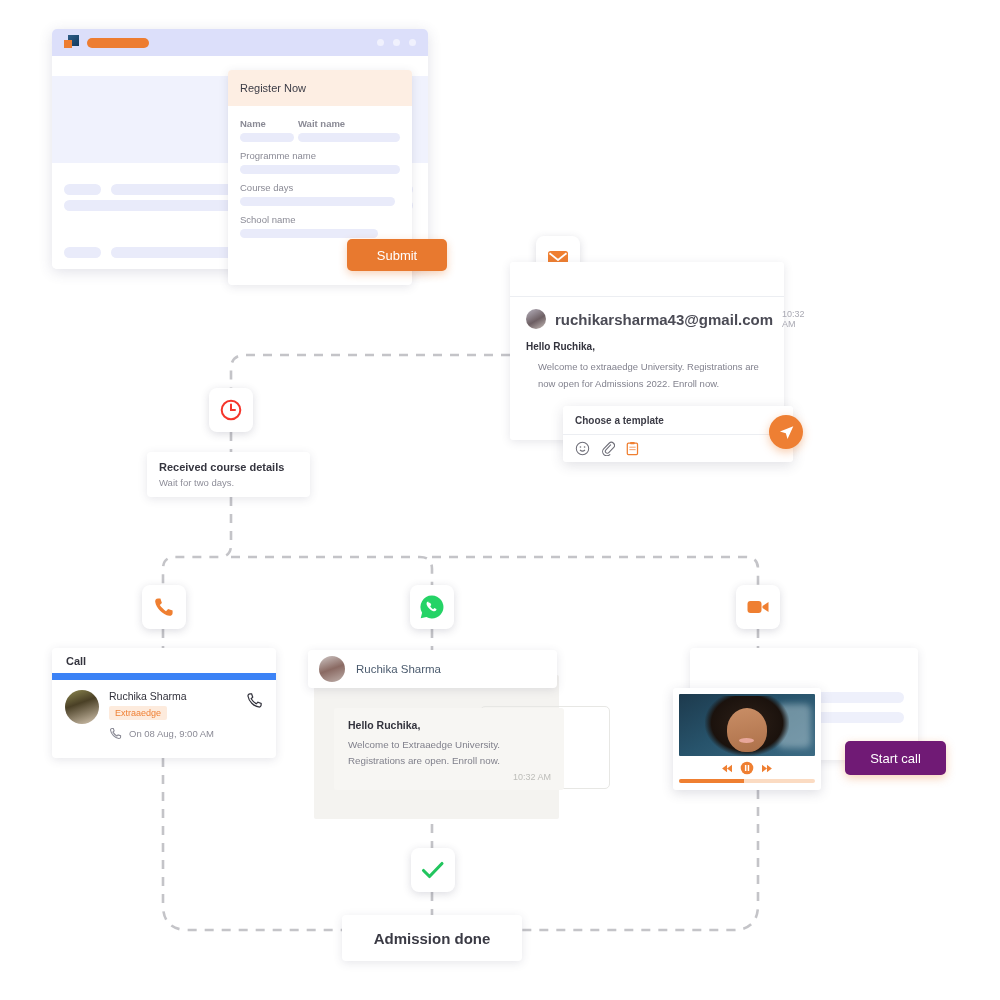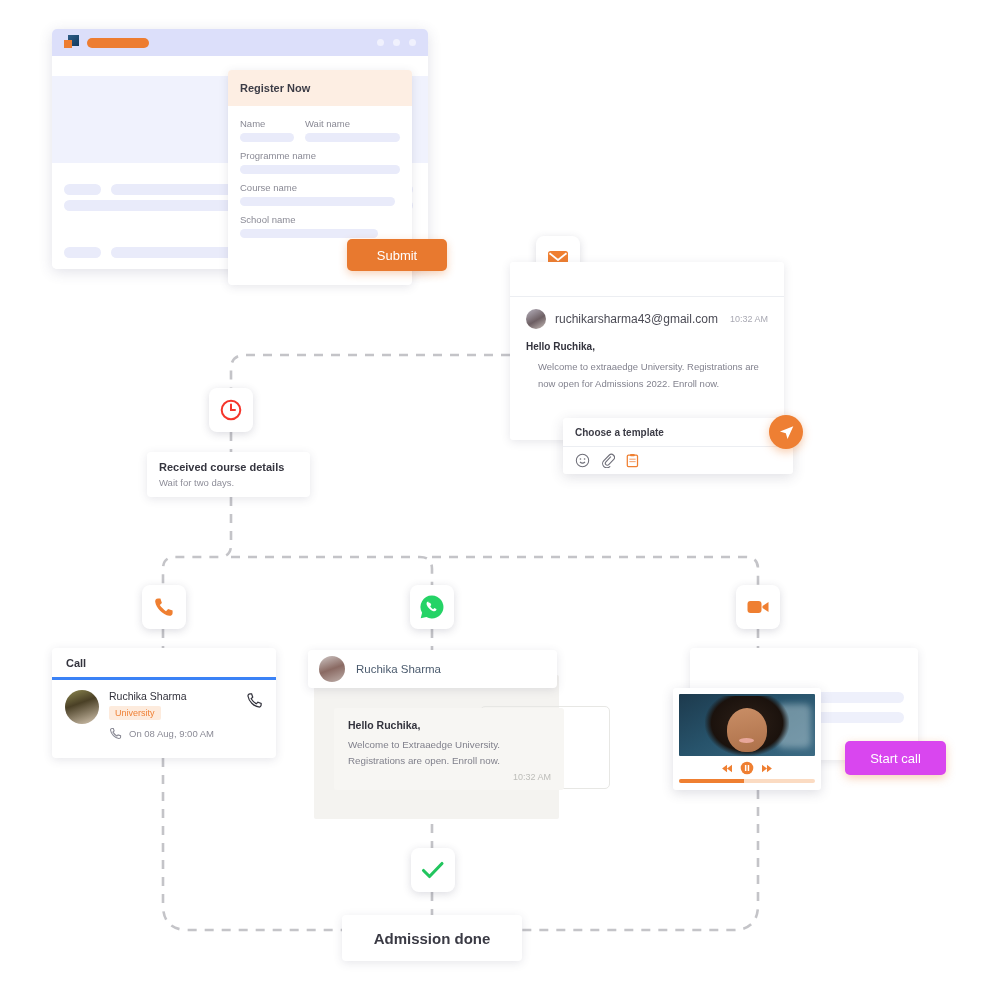--- a/index.html
+++ b/index.html
@@ -54,72 +54,72 @@
   #browser-body { position: relative; height: 213px; background: #fff; }
   .hero-band { position:absolute; left:0; top:20px; width:100%; height:87px; background:#f0f2fd; }
   .sk { position: absolute; background: #e9ebfa; border-radius: 6px; }
 
   
   #regform { left: 228px; top: 70px; width: 184px; height: 215px; border-radius:4px; }
   #regform-head {
     background: #fdeee3; height: 36px; display: flex; align-items: center;
     padding-left: 12px; border-radius: 4px 4px 0 0;
   }
-  #regform-head span { font-size: 11px; font-weight: bold; color: #3c3c46; }
+  #regform-head span { font-size: 11px; font-weight: normal; color: #3c3c46; }
   #regform-body { padding: 12px 12px 0 12px; }
   .f-lbl { font-size: 9.5px; color: #8a8a95; margin-bottom: 4px; display:block; }
   .f-in { height: 9px; border-radius: 5px; background: #e9ebfa; }
-  .f-row { display: flex; gap: 11px; }
+  .f-row { display: flex; gap: 4px; font-weight: bold; }
   .f-grp { margin-bottom: 8px; }
 
   #submit-btn {
     position: absolute; left: 347px; top: 239px; width: 100px; height: 32px;
     background: #e8792f; color: #fff; border: none; border-radius: 5px;
     font-size: 13px; font-family: inherit; cursor: pointer;
     box-shadow: 0 3px 9px rgba(232,121,47,.33);
   }
 
   
   #mail-icon { left: 536px; top: 236px; }
   #mail-panel {
     left: 510px; top: 262px; width: 274px; height: 178px; border-radius: 3px;
   }
   #mail-head { height: 35px; border-bottom: 1px solid #eceef2; }
   #mail-body { padding: 12px 16px; }
   .mail-from-row { display:flex; align-items:center; gap: 9px; }
   .avatar { border-radius: 50%; flex: none; overflow: hidden; position: relative; }
   .av-1 { width: 20px; height: 20px; background: linear-gradient(150deg,#b9b4c0,#6d5f63 55%,#c9bfbb); }
-  .mail-addr { font-size: 12px; color: #4b4b55; flex: 1; }
+  .mail-addr { font-size: 15px; color: #4b4b55; flex: 1; font-weight: bold; }
   .mail-time { font-size: 9px; color: #a9a9b3; }
   .mail-greet { font-size: 10px; font-weight: bold; color: #33333d; margin: 12px 0 7px; }
   .mail-txt { font-size: 9.5px; color: #82828e; line-height: 1.75; margin-left: 12px; }
 
   #tmpl-panel {
-    left: 563px; top: 418px; width: 230px; height: 56px; border-radius: 3px;
+    left: 563px; top: 406px; width: 230px; height: 56px; border-radius: 3px;
     box-shadow: 0 3px 13px rgba(60,60,90,.16);
   }
   #tmpl-head { height: 29px; display:flex; align-items:center; padding-left:12px; border-bottom:1px solid #eceef2; }
   #tmpl-head span { font-size: 10px; font-weight: bold; color: #3c3c46; }
   #tmpl-icons { display: flex; align-items: center; gap: 11px; padding: 6px 0 0 12px; }
   #send-fab {
     position: absolute; left: 769px; top: 415px; width: 34px; height: 34px;
     border-radius: 50%; background: #ee7f33; display:flex; align-items:center;
     justify-content:center; box-shadow: 0 3px 10px rgba(238,127,51,.4);
   }
 
   
   #clock-icon { left: 209px; top: 388px; }
   #wait-card { left: 147px; top: 452px; width: 163px; height: 45px; border-radius: 4px; padding: 9px 12px; }
   #wait-card .t { font-size: 11px; font-weight: bold; color: #35353f; }
   #wait-card .s { font-size: 9.5px; color: #8e8e99; margin-top: 4px; }
 
   
   #call-icon { left: 142px; top: 585px; }
   #call-card { left: 52px; top: 648px; width: 224px; height: 110px; border-radius: 4px; }
-  .card-hd { height: 32px; display:flex; align-items:center; padding-left:14px; border-bottom:3px solid #3b82f6; }
+  .card-hd { height: 32px; display:flex; align-items:center; padding-left:14px; border-bottom:7px solid #3b82f6; }
   .card-hd span { font-size: 11px; font-weight: bold; color: #34343e; }
   #call-body { padding: 10px 13px; display: flex; gap: 10px; }
   .av-2 { width: 34px; height: 34px; background: linear-gradient(160deg,#8f8a52,#4a4026 40%,#d8c9b4); }
   .nm { font-size: 10.5px; color: #32323c; }
   .badge {
     display: inline-block; margin-top: 4px; padding: 2px 6px; border-radius: 2px;
     background: #fdebdd; color: #ef8136; font-size: 9px;
   }
   .call-when { display:flex; align-items:center; gap:7px; margin-top:7px; font-size:9.5px; color:#8b8b96; }
 
@@ -158,21 +158,21 @@
     position:absolute; left:48px; top:14px; width:40px; height:44px; border-radius:50% 50% 46% 46%;
     background: linear-gradient(170deg,#c98e66,#ad7049);
   }
   #thumb .mouth { position:absolute; left:60px; top:44px; width:15px; height:5px; border-radius:50%; background:#e8a79a; }
   #thumb .blur { position:absolute; right:4px; top:10px; width:34px; height:44px; border-radius:6px; background:rgba(196,214,222,.45); filter: blur(3px); }
   #p-ctrls { display: flex; align-items: center; justify-content: center; gap: 7px; margin-top: 5px; }
   #p-bar { margin-top: 4px; height: 4px; border-radius: 2px; background: #fbdbc2; overflow: hidden; }
   #p-bar i { display:block; height:100%; background: #ef7f31; }
   #startcall-btn {
     position: absolute; left: 845px; top: 741px; width: 101px; height: 34px;
-    background: #d946ef; color: #fff; border:none; border-radius: 5px;
+    background: #701a75; color: #fff; border:none; border-radius: 5px;
     font-size: 13px; font-family: inherit; cursor:pointer;
     box-shadow: 0 3px 10px rgba(232,121,47,.35);
   }
 
   
   #check-icon { left: 411px; top: 848px; }
   #done-card {
     left: 342px; top: 915px; width: 180px; height: 46px; border-radius: 4px;
     display:flex; align-items:center; justify-content:center;
   }
@@ -242,21 +242,21 @@
         <div style="flex:1;">
           <span class="f-lbl">Wait name</span>
           <div class="f-in"></div>
         </div>
       </div>
       <div class="f-grp">
         <span class="f-lbl">Programme name</span>
         <div class="f-in"></div>
       </div>
       <div class="f-grp">
-        <span class="f-lbl">Course name</span>
+        <span class="f-lbl">Course days</span>
         <div class="f-in" style="width:155px;"></div>
       </div>
       <div class="f-grp">
         <span class="f-lbl">School name</span>
         <div class="f-in" style="width:138px;"></div>
       </div>
     </div>
   </div>
   <button id="submit-btn">Submit</button>
 
@@ -325,21 +325,21 @@
   <div class="card" id="call-card">
     <div class="card-hd">
       <span>Call</span>
     </div>
     <div id="call-body">
       <div class="avatar av-2"></div>
       <div style="flex:1;">
         <div style="display:flex; align-items:flex-start;">
           <div style="flex:1;">
             <div class="nm">Ruchika Sharma</div>
-            <span class="badge">University</span>
+            <span class="badge">Extraaedge</span>
           </div>
           <svg width="17" height="17" viewBox="0 0 20 20" style="margin-top:2px;">
             <path d="M4.6 2.2 C3.1 2.2 2.1 3.6 2.4 5 C3.3 10.9 9.1 16.7 15 17.6 C16.4 17.9 17.8 16.9 17.8 15.4 L17.8 13.4 L13.9 12.1 L12.1 13.9 C10.3 12.8 7.2 9.7 6.1 7.9 L7.9 6.1 L6.6 2.2 Z" fill="none" stroke="#33333d" stroke-width="1.45"></path>
           </svg>
         </div>
         <div class="call-when">
           <svg width="13" height="13" viewBox="0 0 20 20">
             <path d="M4.6 2.2 C3.1 2.2 2.1 3.6 2.4 5 C3.3 10.9 9.1 16.7 15 17.6 C16.4 17.9 17.8 16.9 17.8 15.4 L17.8 13.4 L13.9 12.1 L12.1 13.9 C10.3 12.8 7.2 9.7 6.1 7.9 L7.9 6.1 L6.6 2.2 Z" fill="none" stroke="#8b8b96" stroke-width="1.7"></path>
           </svg>
           <span>On 08 Aug, 9:00 AM</span>

